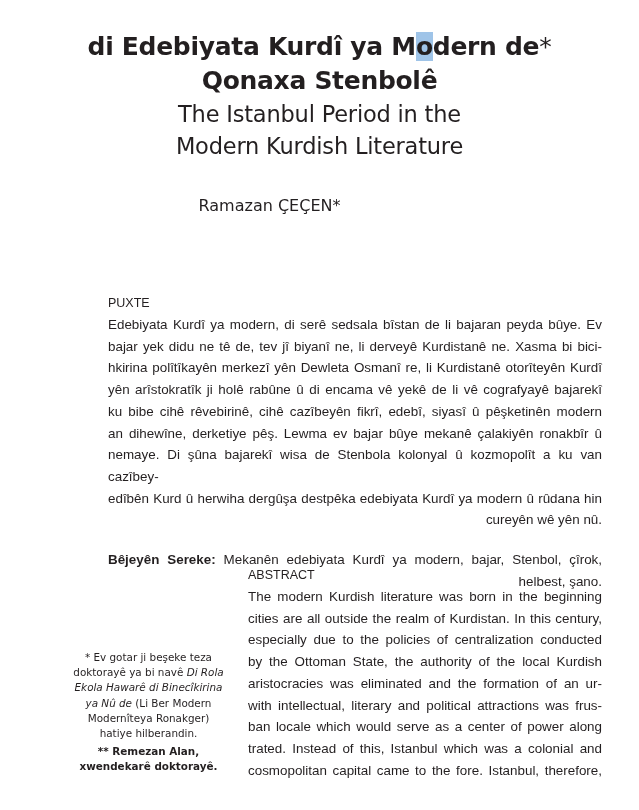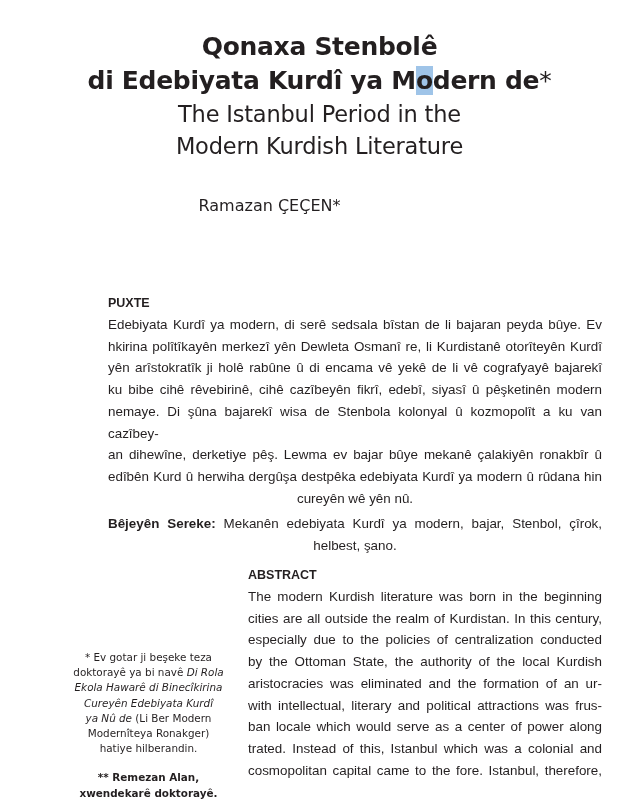--- a/index.html
+++ b/index.html
@@ -48,42 +48,42 @@
       top: 196px;
       left: 0;
       width: 539px;
       text-align: center;
       font-family: "DejaVu Sans", sans-serif;
       font-size: 16px;
       color: #231f20;
     }
     .sec-head {
       font-family: "Liberation Sans", sans-serif;
-      font-weight: bold;
+      font-weight: normal;
       font-size: 12.5px;
       color: #231f20;
       margin: 0 0 4px 0;
     }
     .puxte {
       position: absolute;
       left: 108px;
       top: 296px;
       width: 494px;
     }
     .body-text {
       font-family: "Liberation Sans", sans-serif;
       font-size: 13.4px;
       line-height: 21.7px;
       text-align: justify;
       color: #231f20;
       hyphens: manual;
       margin: 0;
     }
     .keywords {
-      margin-top: 4px;
+      margin-top: 18px;
     }
     .keywords b {
       font-weight: bold;
     }
     .abstract {
       position: absolute;
       left: 248px;
       top: 568px;
       width: 354px;
     }
@@ -95,60 +95,61 @@
       text-align: center;
       font-family: "DejaVu Sans", sans-serif;
       font-size: 10.4px;
       line-height: 15.2px;
       color: #231f20;
     }
     .footnote i {
       font-style: italic;
     }
     .footnote .fn2 {
-      margin-top: 14px;
+      margin-top: 3px;
       font-weight: bold;
     }
     .line { display: block; white-space: nowrap; }
     .jline {
       display: block;
       text-align: justify;
       text-align-last: justify;
       white-space: normal;
     }
     .lastline {
       display: block;
-      text-align: center;
+      text-align: right;
     }
   </style>
 </head>
 <body>
 
 <div class="title-block">
   <div class="title-ku">
+    <div><span>di Edebiyata Kurdî ya M</span><span class="sel">o</span><span>dern de</span><span class="star">*</span></div>
     <div>Qonaxa Stenbolê</div>
-    <div><span>di Edebiyata Kurdî ya M</span><span class="sel">o</span><span>dern de</span><span class="star">*</span></div>
   </div>
   <div class="title-en">
     <div>The Istanbul Period in the</div>
     <div>Modern Kurdish Literature</div>
   </div>
 </div>
 
 <div class="author">Ramazan ÇEÇEN*</div>
 
 <div class="puxte">
   <div class="sec-head">PUXTE</div>
   <div class="body-text">
     <span class="jline">Edebiyata Kurdî ya modern, di serê sedsala bîstan de li bajaran peyda bûye. Ev</span>
+    <span class="jline">bajar yek didu ne tê de, tev jî biyanî ne, li derveyê Kurdistanê ne. Xasma bi bici-</span>
     <span class="jline">hkirina polîtîkayên merkezî yên Dewleta Osmanî re, li Kurdistanê otorîteyên Kurdî</span>
     <span class="jline">yên arîstokratîk ji holê rabûne û di encama vê yekê de li vê cografyayê bajarekî</span>
     <span class="jline">ku bibe cihê rêvebirinê, cihê cazîbeyên fikrî, edebî, siyasî û pêşketinên modern</span>
+    <span class="jline">an dihewîne, derketiye pêş. Lewma ev bajar bûye mekanê çalakiyên ronakbîr û</span>
     <span class="jline">nemaye. Di şûna bajarekî wisa de Stenbola kolonyal û kozmopolît a ku van cazîbey-</span>
-    <span class="jline">an dihewîne, derketiye pêş. Lewma ev bajar bûye mekanê çalakiyên ronakbîr û</span>
     <span class="jline">edîbên Kurd û herwiha dergûşa destpêka edebiyata Kurdî ya modern û rûdana hin</span>
     <span class="lastline">cureyên wê yên nû.</span>
   </div>
   <div class="body-text keywords">
     <span class="jline"><b>Bêjeyên Sereke:</b><span> Mekanên edebiyata Kurdî ya modern, bajar, Stenbol, çîrok,</span></span>
     <span class="lastline">helbest, şano.</span>
   </div>
 </div>
 
 <div class="abstract">
@@ -163,21 +164,20 @@
     <span class="jline">ban locale which would serve as a center of power along</span>
     <span class="jline">trated.  Instead of this, Istanbul which was a colonial and</span>
     <span class="jline">cosmopolitan capital came to the fore.  Istanbul, therefore,</span>
   </div>
 </div>
 
 <div class="footnote">
   <span class="line">* Ev gotar ji beşeke teza</span>
   <span class="line"><span>doktorayê ya bi navê </span><i>Di Rola</i></span>
   <span class="line"><i>Ekola Hawarê di Binecîkirina</i></span>
-  <span class="line"><i>Cureyên Edebiyata Kurdî</i></span>
   <span class="line"><i>ya Nû de</i><span> (Li Ber Modern</span></span>
   <span class="line">Modernîteya Ronakger)</span>
   <span class="line">hatiye hilberandin.</span>
   <div class="fn2">
     <span class="line">** Remezan Alan,</span>
     <span class="line">xwendekarê doktorayê.</span>
   </div>
 </div>
 
 </body></html>

